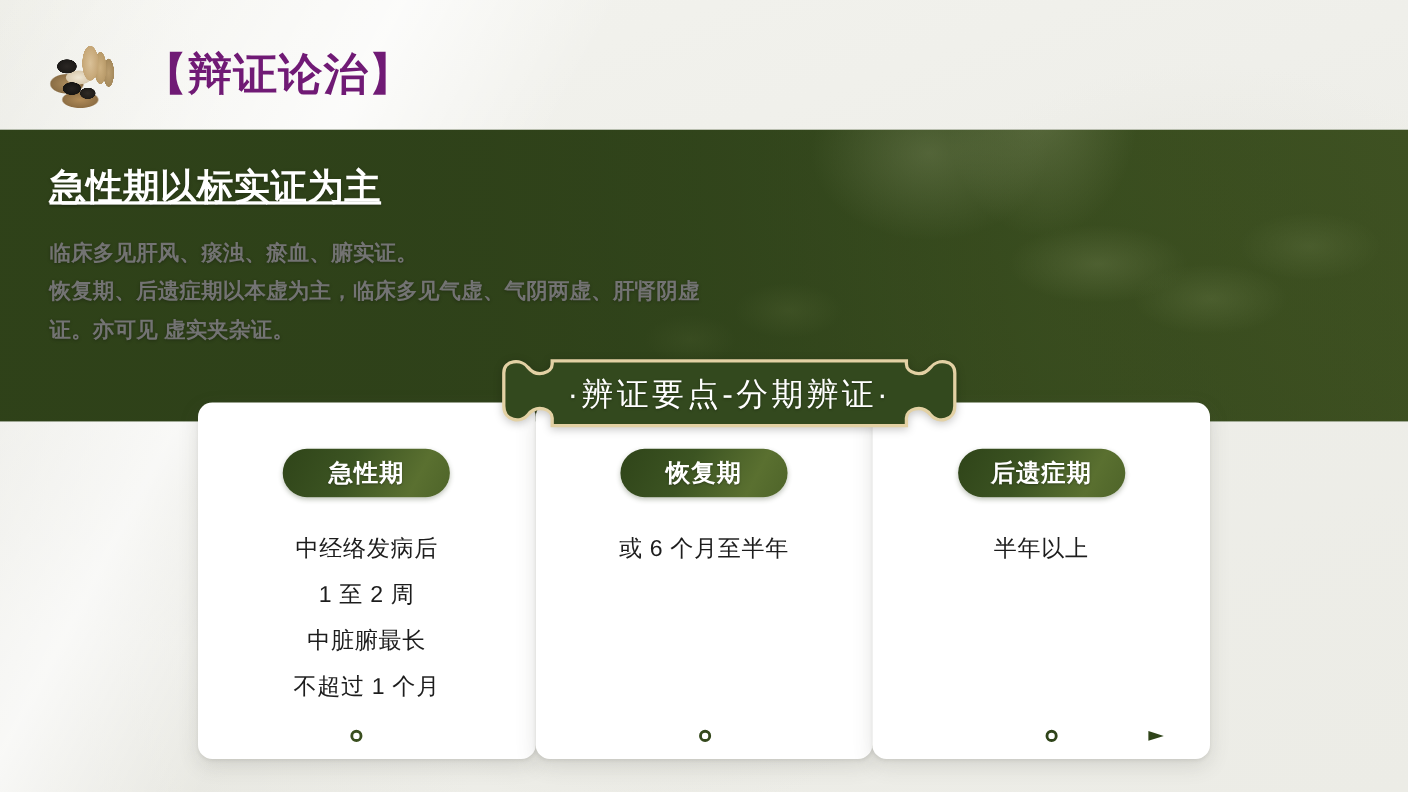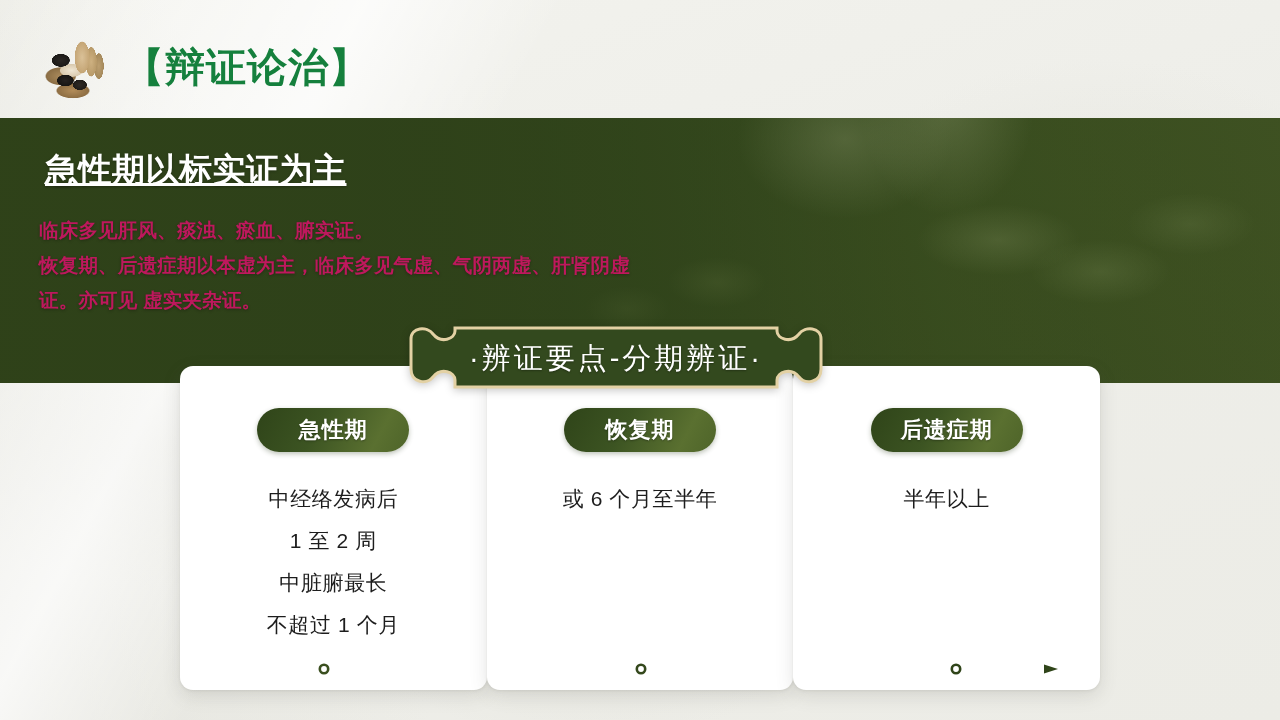--- a/index.html
+++ b/index.html
@@ -41,23 +41,23 @@
       radial-gradient(ellipse 8px 21px at 80% 46%, #bb9f72 0%, #a4895d 60%, rgba(0,0,0,0) 62%),
       radial-gradient(ellipse 14px 10px at 30% 38%, #2b2724 0%, #1c1a18 62%, rgba(0,0,0,0) 66%),
       radial-gradient(ellipse 13px 9px at 36% 66%, #262220 0%, #171513 62%, rgba(0,0,0,0) 66%),
       radial-gradient(ellipse 11px 8px at 55% 72%, #2f2a25 0%, #1f1c19 62%, rgba(0,0,0,0) 66%),
       radial-gradient(ellipse 20px 11px at 44% 52%, #efe6d4 0%, #d8cab0 55%, rgba(0,0,0,0) 60%),
       radial-gradient(ellipse 26px 12px at 46% 80%, #b08c5c 0%, #8e6f46 60%, rgba(0,0,0,0) 66%),
       radial-gradient(ellipse 24px 14px at 30% 60%, #a98a5e 0%, #8a6e47 60%, rgba(0,0,0,0) 66%);
     filter: saturate(1.05);
   }
   .header-title {
-    position: absolute; left: 124px; top: 40px;
+    position: absolute; left: 130px; top: 40px;
     font-size: 40px; font-weight: 700; letter-spacing: 1px;
-    color: #15803d;
+    color: #701a75;
     white-space: nowrap;
   }
 
   
   .green-band {
     position: absolute; left: 0; top: 118px; width: 1280px; height: 265px;
     z-index: 3;
     overflow: hidden;
     background: #33491e;
   }
@@ -80,31 +80,31 @@
   }
 
   .band-heading {
     position: absolute; left: 45px; top: 148px; z-index: 6;
     font-size: 33px; font-weight: 700; color: #ffffff; letter-spacing: .5px;
     text-shadow: 0 1px 3px rgba(0,0,0,.28);
     white-space: nowrap;
     text-decoration: underline;
   }
   .band-body {
-    position: absolute; left: 39px; top: 213px; z-index: 6;
+    position: absolute; left: 45px; top: 213px; z-index: 6;
     width: 790px;
-    font-size: 19.5px; font-weight: 700; color: #be185d;
+    font-size: 19.5px; font-weight: 700; color: #737373;
     line-height: 35px; letter-spacing: .2px;
     text-shadow: 0 1px 3px rgba(0,0,0,.30);
   }
   .band-body span { display: block; }
 
   
   .ribbon {
-    position: absolute; left: 393px; top: 325px; z-index: 20;
+    position: absolute; left: 440px; top: 325px; z-index: 20;
     width: 446px; height: 68px;
   }
   .ribbon svg { display: block; width: 446px; height: 68px;
     filter: drop-shadow(0 2px 4px rgba(0,0,0,.22)); }
   .ribbon-text {
     position: absolute; inset: 0;
     display: flex; align-items: center; justify-content: center;
     font-size: 29px; font-weight: 500; color: #ffffff;
     letter-spacing: 3px;
     text-shadow: 0 1px 2px rgba(0,0,0,.35);

